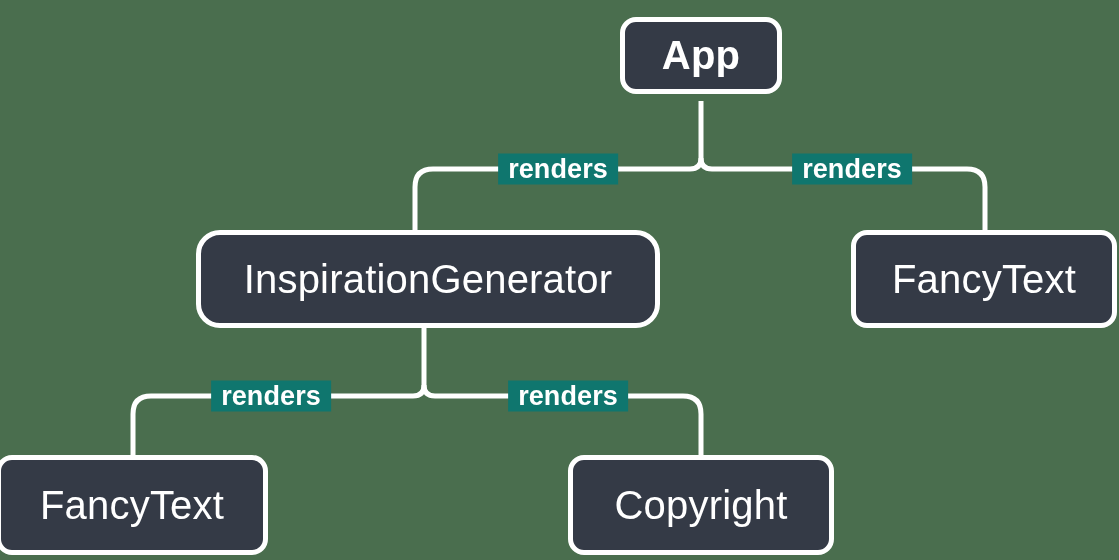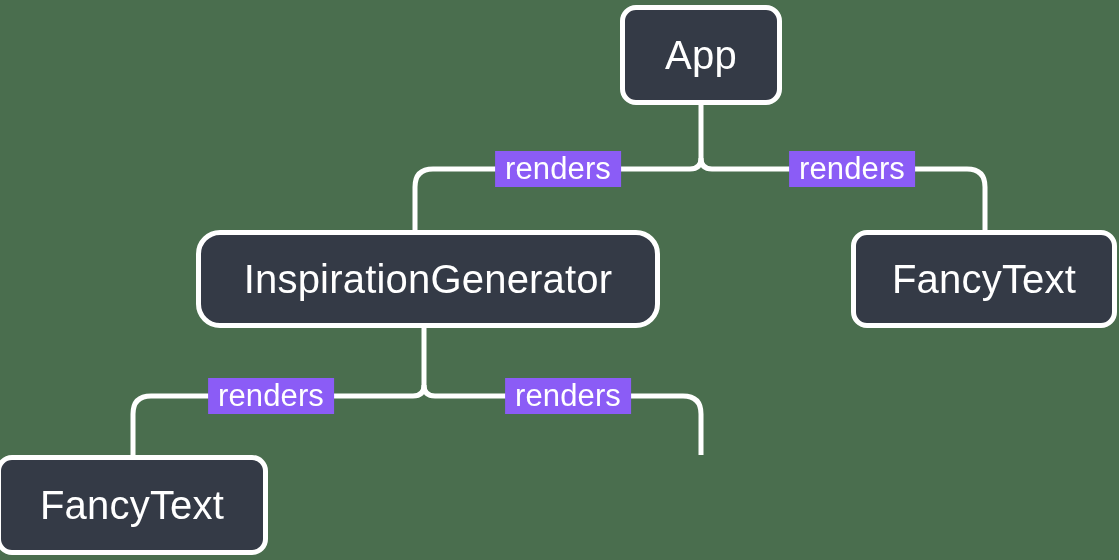--- a/index.html
+++ b/index.html
@@ -39,25 +39,25 @@
     color: #ffffff;
     font-size: 40px;
     font-weight: 400;
     letter-spacing: 0.2px;
     white-space: nowrap;
     z-index: 2;
   }
   .edge-label {
     position: absolute;
     color: #ffffff;
-    font-size: 31px;
-    font-weight: 400;
+    font-size: 27px;
+    font-weight: 700;
     letter-spacing: 0.1px;
     white-space: nowrap;
-    background: #8b5cf6;
+    background: #0f766e;
     padding: 0 10px;
     transform: translate(-50%, -50%);
     z-index: 3;
   }
 </style>
 </head>
 <body>
 
 <div id="diagram-root">
 
@@ -74,36 +74,39 @@
 
     <path d="M 424 328 L 424 385"></path>
     <path d="M 424 385 Q 424 396 413 396 L 343 396"></path>
     <path d="M 424 385 Q 424 396 435 396 L 505 396"></path>
 
     <path d="M 343 396 L 151 396 Q 133 396 133 414 L 133 455"></path>
 
     <path d="M 505 396 L 683 396 Q 701 396 701 414 L 701 455"></path>
   </svg>
 
-  <div class="node-box" style="left:620px; top:5px; width:162px; height:100px;">
+  <div class="node-box" style="left:620px; top:17px; width:162px; height:77px;font-weight:bold;">
     <span>App</span>
   </div>
 
   <div class="node-box" style="left:196px; top:230px; width:464px; height:98px;border-radius:24px;">
     <span>InspirationGenerator</span>
   </div>
 
   <div class="node-box" style="left:851px; top:230px; width:266px; height:98px;">
     <span>FancyText</span>
   </div>
 
   <div class="node-box" style="left:-4px; top:455px; width:272px; height:100px;">
     <span>FancyText</span>
   </div>
 
+  <div class="node-box" style="left:568px; top:455px; width:266px; height:100px;">
+    <span>Copyright</span>
+  </div>
 
   <div class="edge-label" style="left:558px; top:169px;">renders</div>
 
   <div class="edge-label" style="left:852px; top:169px;">renders</div>
 
   <div class="edge-label" style="left:271px; top:396px;">renders</div>
 
   <div class="edge-label" style="left:568px; top:396px;">renders</div>
 
 </div>

